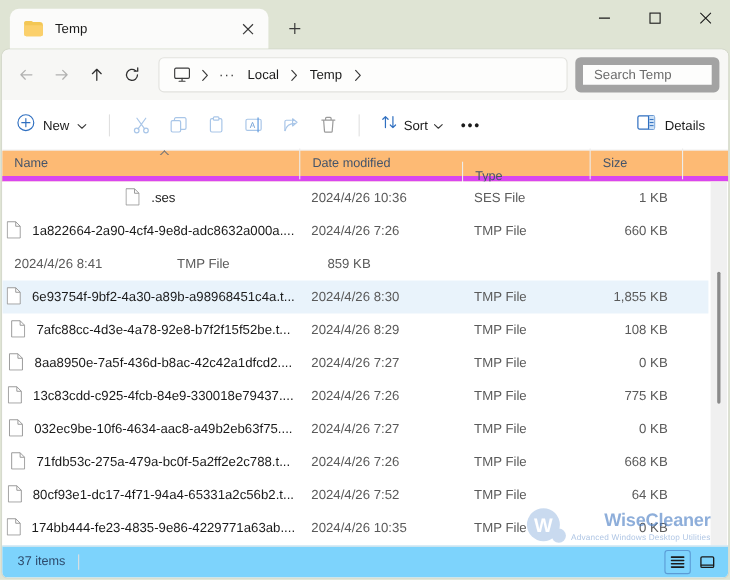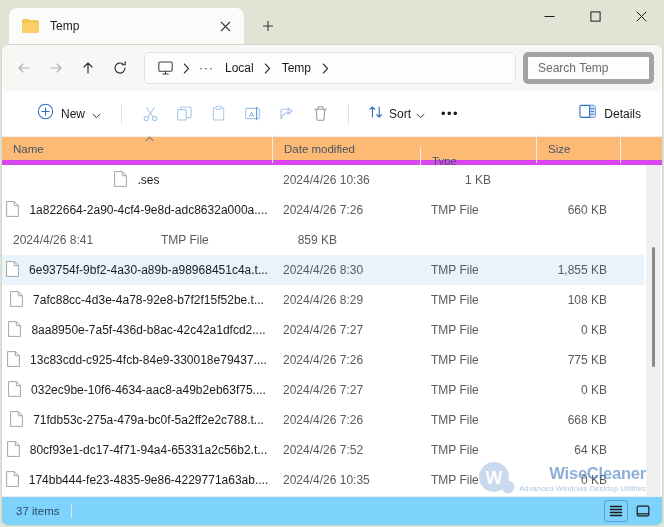--- a/index.html
+++ b/index.html
@@ -148,36 +148,36 @@
   }
   .crumb-dots {
     font-size: 12px; color: #333; padding: 2px 5px;
     border-radius: 3px; letter-spacing: 1px;
   }
 
   .searchbox {
     width: 131px;
     height: 32px;
     background: #fdfdfc;
-    border: 5px solid #a3a3a3;
+    border: 7px solid #a3a3a3;
     border-radius: 5px;
     margin-left: 7px;
     display: flex;
     align-items: center;
     padding: 0 10px;
     flex: 0 0 auto;
   }
   .search-placeholder { font-size: 12px; color: #6b6b6b; white-space: nowrap; }
 
   
   .toolbar {
     height: 46px;
     display: flex;
     align-items: center;
-    padding: 0 12px 0 28px;
+    padding: 0 12px 0 6px;
     background: #ffffff;
     flex: 0 0 auto;
     border-bottom: 1px solid #ececec;
   }
   .new-btn {
     height: 31px;
     display: flex; align-items: center;
     padding: 0 9px 0 7px;
     border-radius: 5px;
     gap: 7px;
@@ -582,20 +582,21 @@
     <div class="filelist" id="filelist">
       <div class="row">
           <div class="cell-name">
             <span><svg class="file-icon" viewBox="0 0 13 16">
                 <path d="M0.6 0.6 H8.3 L12.4 4.7 V15.4 H0.6 Z" fill="#ffffff" stroke="#9a9a9a" stroke-width="0.9" stroke-linejoin="round"></path>
                 <path d="M8.3 0.6 V4.7 H12.4" fill="none" stroke="#9a9a9a" stroke-width="0.9" stroke-linejoin="round"></path>
               </svg></span>
             <span class="fname">.ses</span>
           </div>
           <div class="cell-date">2024/4/26 10:36</div>
+          <div class="cell-type">SES File</div>
           <div class="cell-size">1 KB</div>
         </div>
         <div class="row">
           <div class="cell-name">
             <span><svg class="file-icon" viewBox="0 0 13 16">
                 <path d="M0.6 0.6 H8.3 L12.4 4.7 V15.4 H0.6 Z" fill="#ffffff" stroke="#9a9a9a" stroke-width="0.9" stroke-linejoin="round"></path>
                 <path d="M8.3 0.6 V4.7 H12.4" fill="none" stroke="#9a9a9a" stroke-width="0.9" stroke-linejoin="round"></path>
               </svg></span>
             <span class="fname">1a822664-2a90-4cf4-9e8d-adc8632a000a....</span>
           </div>

